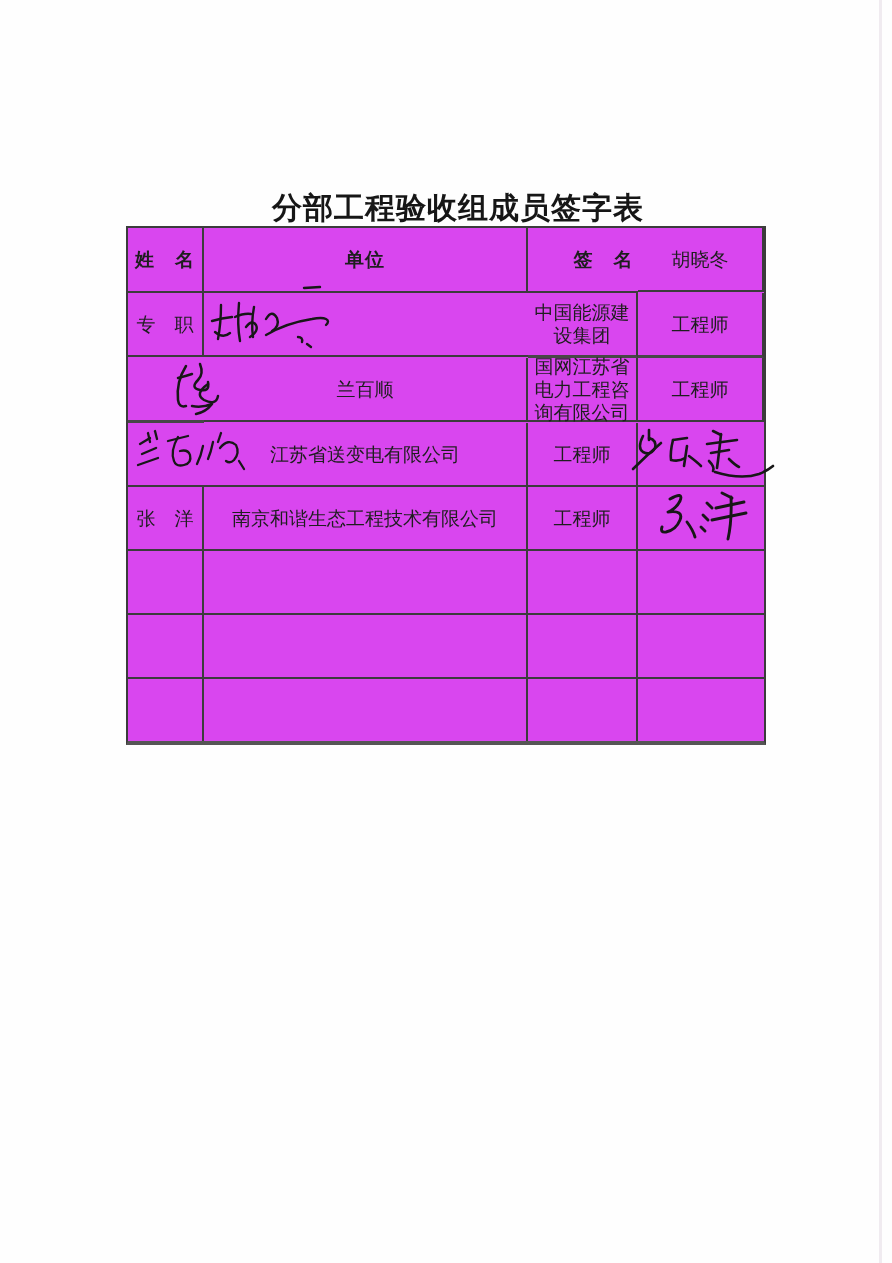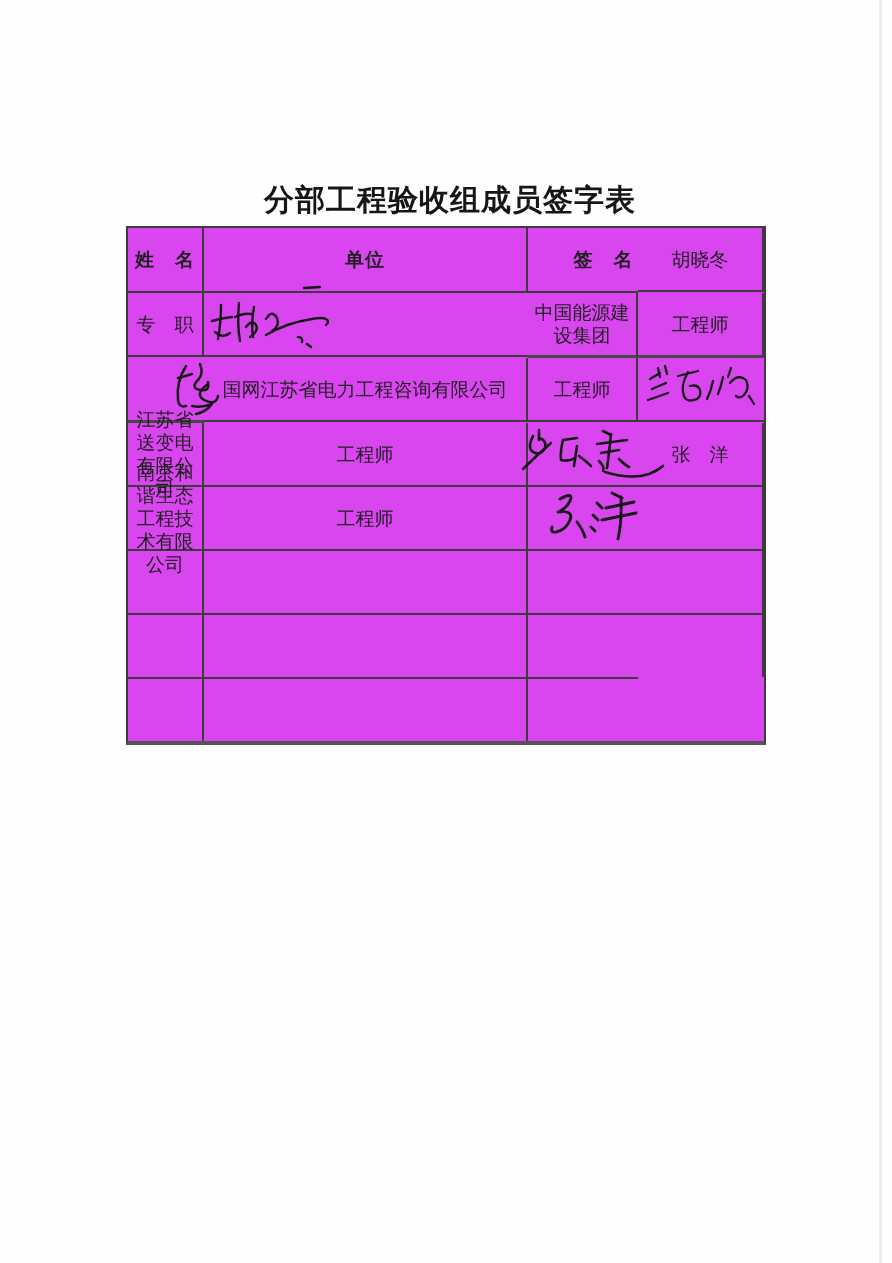--- a/index.html
+++ b/index.html
@@ -7,21 +7,21 @@
     position:relative;
     width:892px; height:1263px;
     background:#fefefe;
     overflow:hidden;
     font-family:"Liberation Serif","DejaVu Serif",serif;
     color:#1e1e1e;
   }
   .doc-title {
     position:absolute;
     left:126px; top:176px; width:640px;
-    margin:4px;
+    margin:12px;
     text-align:center;
     font-size:30px;
     font-weight:bold;
     letter-spacing:1px;
     color:#161616;
   }
   .tbl {
     position:absolute;
     left:126px; top:226px;
     display:grid;
@@ -99,20 +99,21 @@
         <g class="sig" stroke-width="2.5">
           <path d="M32,8 Q22,24 24,42 Q25,50 32,48"></path>
           <path d="M24,20 Q32,18 38,16"></path>
           <path d="M46,6 Q50,16 44,22 Q36,30 46,32 Q56,34 54,24"></path>
           <path d="M54,26 Q40,36 50,42 Q62,48 64,38"></path>
           <path d="M38,48 Q48,50 58,46 Q52,54 42,56"></path>
         </g>
       </svg>
     </div>
 
+    <div class="cell c-name">兰百顺</div>
     <div class="cell c-unit">
       <span>国网江苏省电力工程咨询有限公司</span>
       <span></span>
     </div>
     <div class="cell c-title">工程师</div>
     <div class="cell c-sign col-last">
       <svg width="120" height="62" viewBox="0 0 120 62" style="left:4px;">
         <g class="sig" stroke-width="2.3">
           <path d="M8,21 L18,15"></path>
           <path d="M10,31 L24,25"></path>

